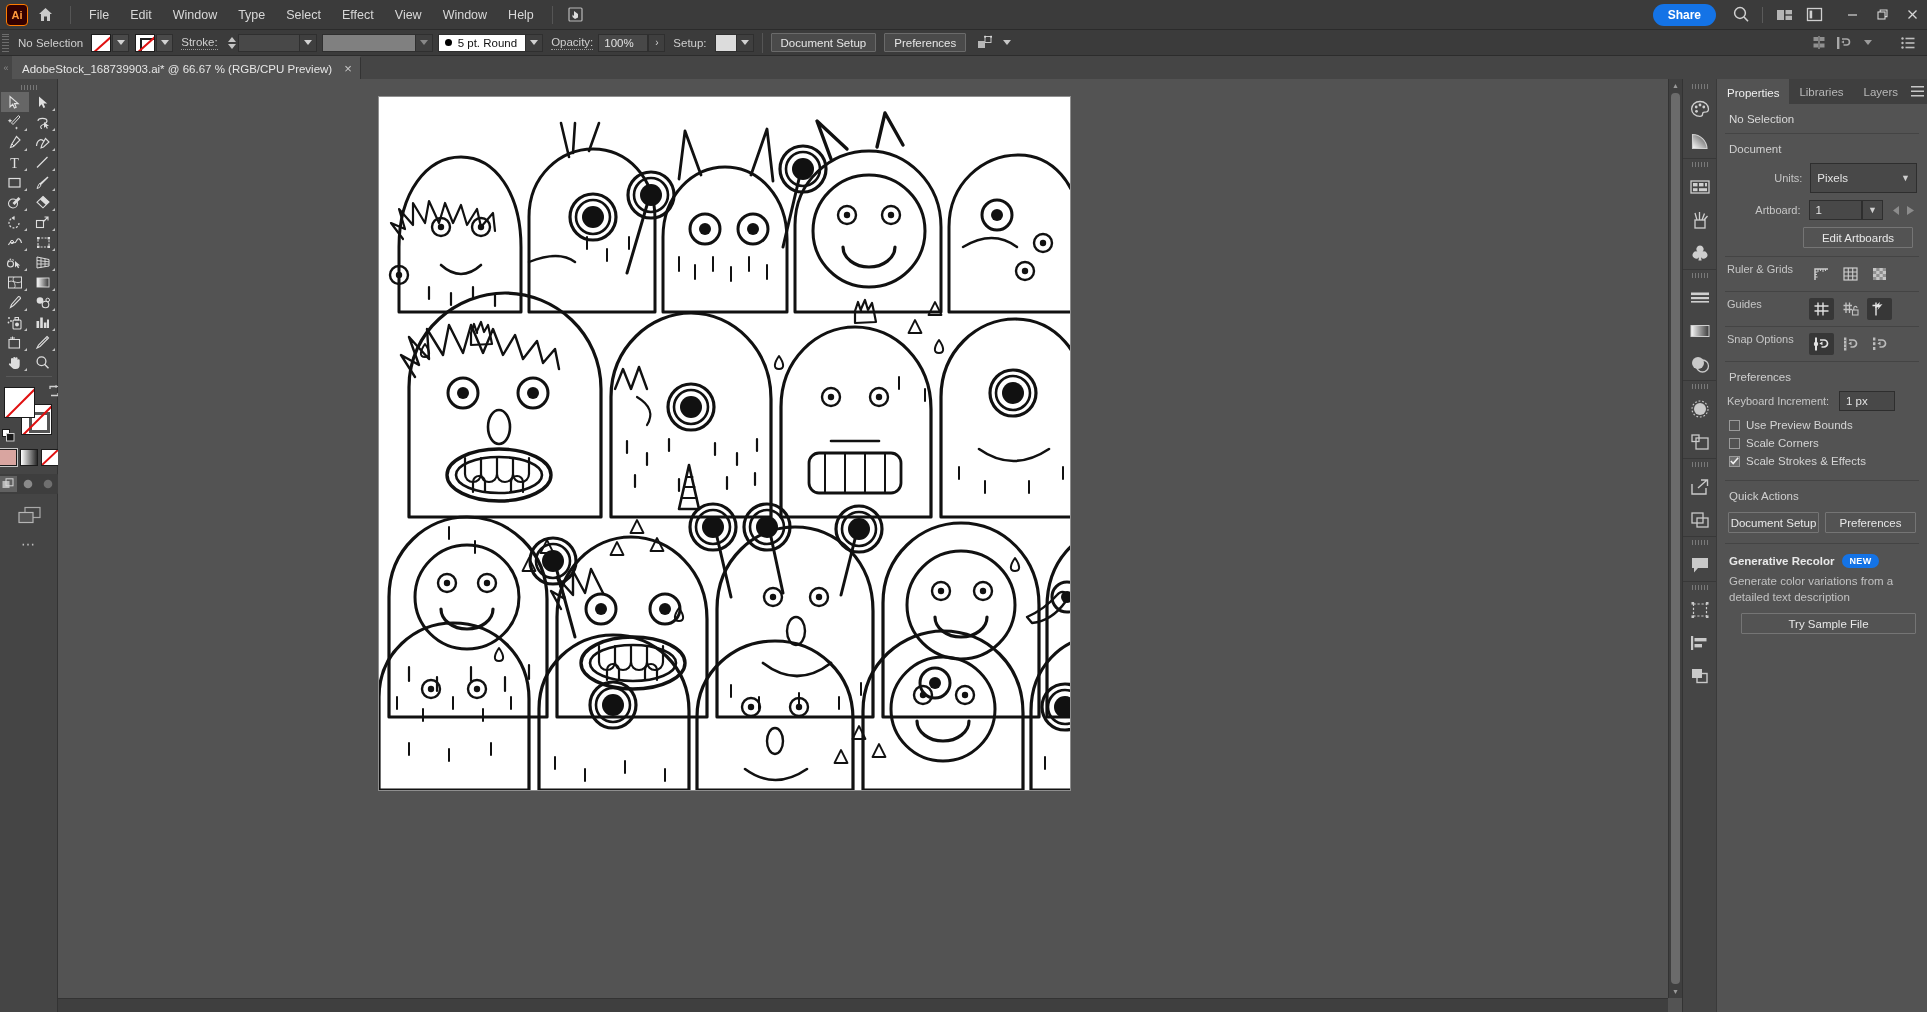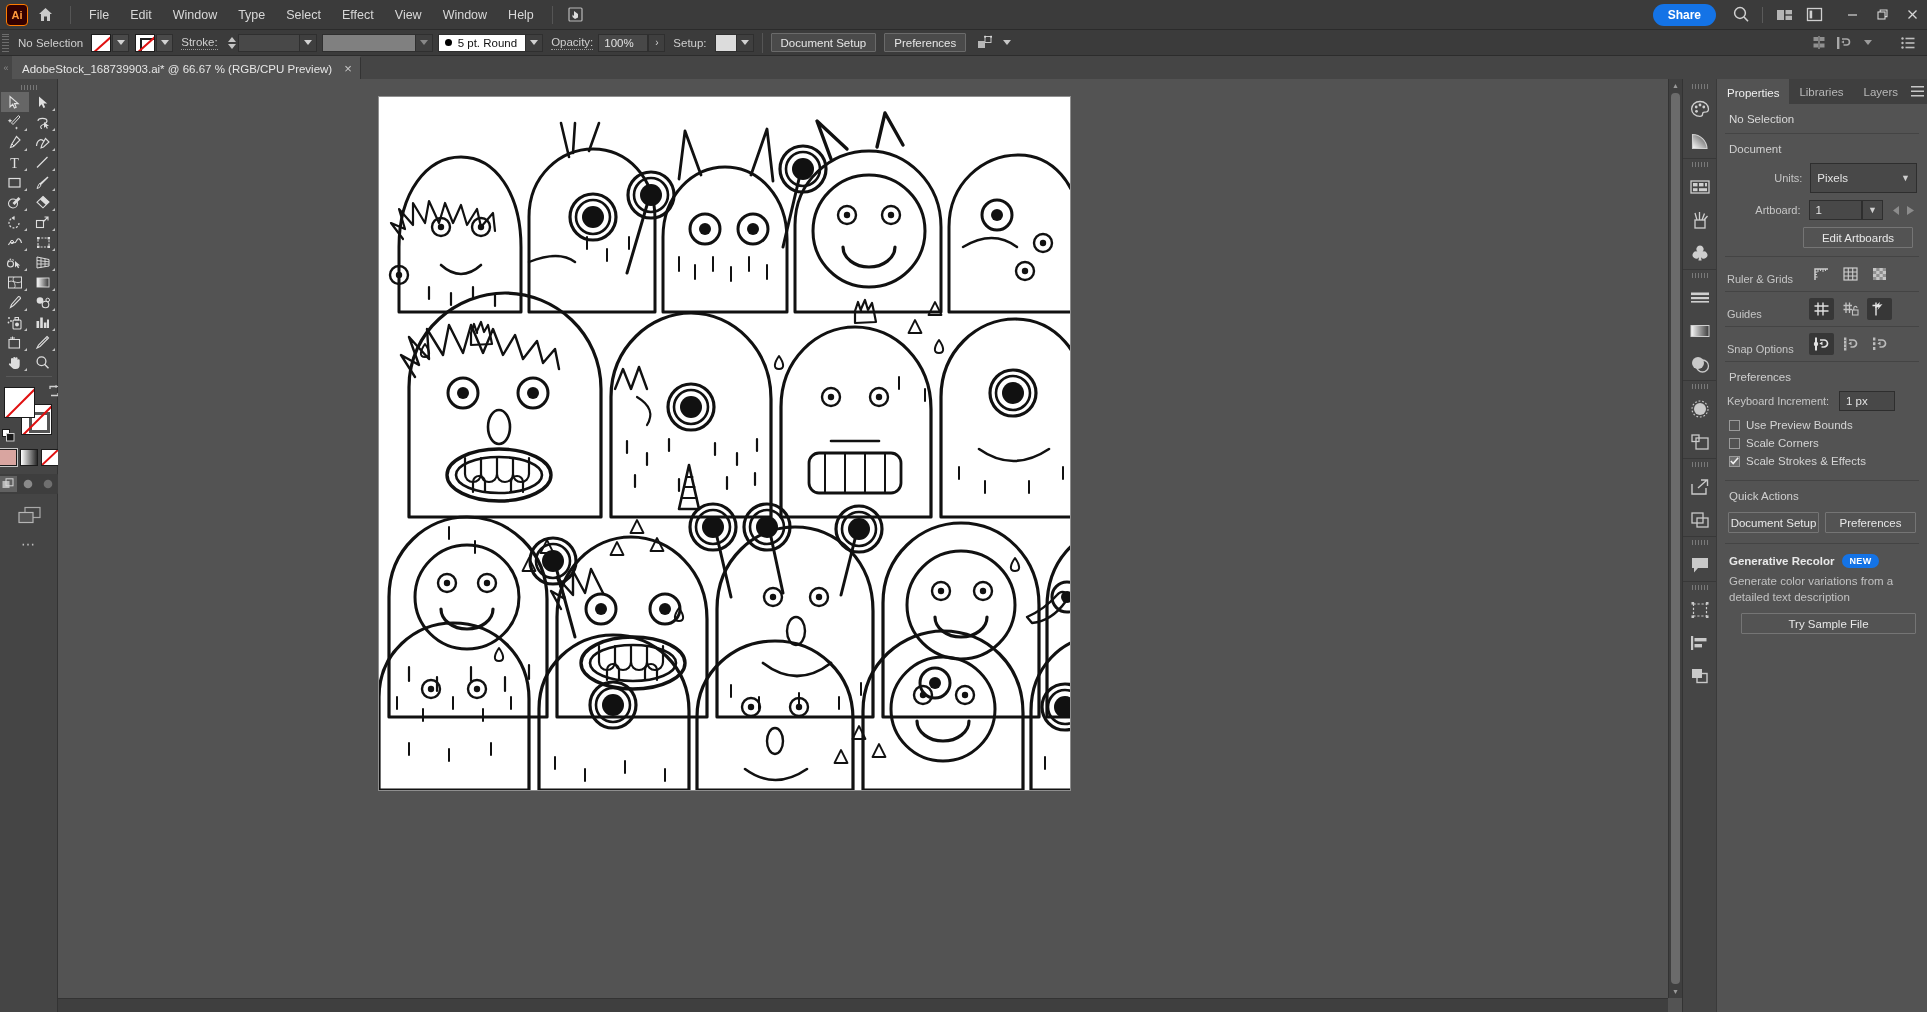--- a/index.html
+++ b/index.html
@@ -203,21 +203,21 @@
   }
   .p-select .cv { margin-left:auto; font-size:9px; color:#cfcfcf; padding-left:8px;}
   .p-input {
     height:20px; background:#484848; border:1px solid #2e2e2e; display:flex; align-items:center;
     font-size:11.5px; color:#e4e4e4; padding:0 6px;
   }
   .p-btn {
     height:21px; background:#535353; border:1px solid #757575; color:#e8e8e8; font-size:11.5px;
     display:flex; align-items:center; justify-content:center; cursor:pointer; border-radius:1px;
   }
-  .p-iconrow { display:flex; align-items:flex-end; padding:6px 10px; }
+  .p-iconrow { display:flex; align-items:flex-start; padding:6px 10px; }
   .p-iconrow .p-lbl { width:82px; text-align:left; }
   .p-ico { width:25px; height:22px; display:flex; align-items:center; justify-content:center; cursor:pointer; border-radius:2px; margin-right:4px;}
   .p-ico.on { background:#373737; }
   .p-check { display:flex; align-items:center; padding:3px 12px; gap:6px; cursor:pointer; }
   .cbx { width:11px; height:11px; background:#535353; border:1px solid #9a9a9a; display:flex; align-items:center; justify-content:center; }
   .cbx.checked { background:#6e6e6e; }
   .p-check span { font-size:11.5px; color:#d4d4d4; }
   .p-quick { display:flex; gap:6px; padding:4px 11px 10px; }
   .p-quick .p-btn { flex:1 1 0; }
   .gr-title { display:flex; align-items:center; gap:8px; padding:10px 12px 4px; }

